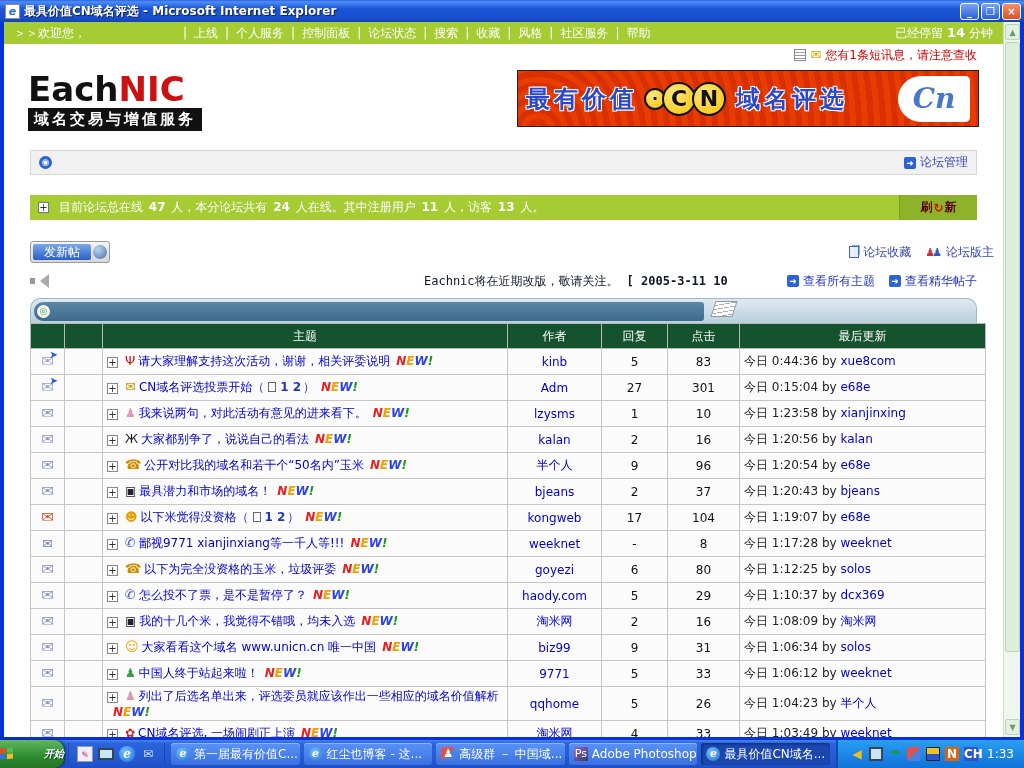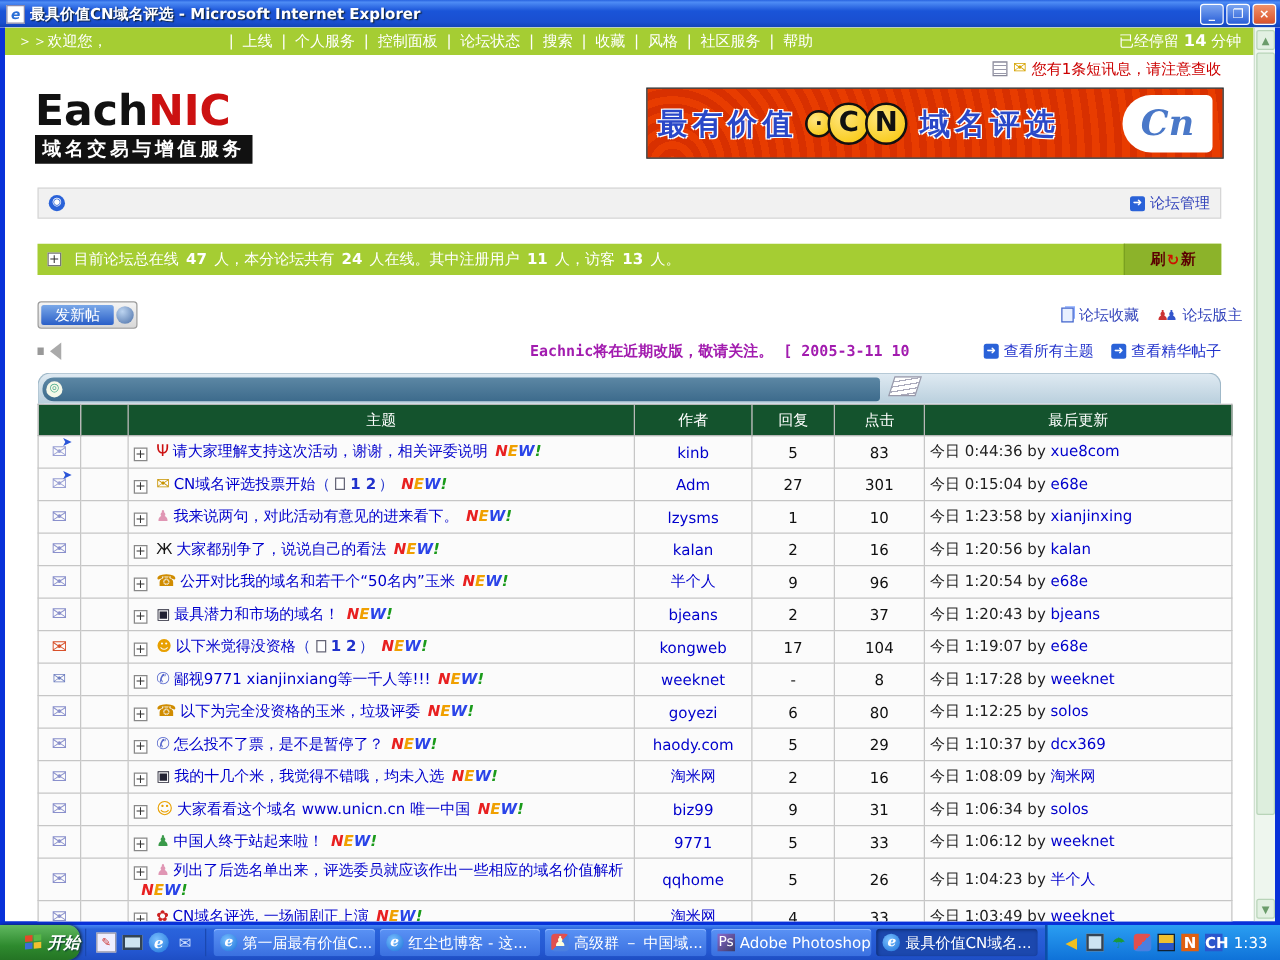--- a/index.html
+++ b/index.html
@@ -97,22 +97,22 @@
   .page-blue-ico { width:10px; height:12px; background:#e8f0ff; border:1px solid #4466cc; display:inline-block;
     box-shadow:2px -2px 0 -1px #88aaff; }
   .people-ico .p1 { color:#cc3333; font-size:11px; } .people-ico .p2 { color:#3355cc; font-size:11px; margin-left:-3px; }
 
   
   #announce-row { margin:6px 26px 0 26px; height:22px; display:flex; align-items:center; position:relative; }
   .speaker-ico { width:16px; height:14px; position:relative; display:inline-block; }
   .speaker-ico:before { content:""; position:absolute; left:0; top:4px; width:5px; height:6px; background:#999; }
   .speaker-ico:after { content:""; position:absolute; left:3px; top:0; border:7px solid transparent;
     border-right:9px solid #aaa; }
-  #announce-row .ann { position:absolute; left:394px; color:#a21caf;
-    font-family:"DejaVu Sans Mono", monospace; font-size:12px;font-weight:bold; }
+  #announce-row .ann { position:absolute; left:394px; color:#0f172a;
+    font-family:"DejaVu Sans Mono", monospace; font-size:12px; }
   #announce-row .ann b { margin-left:8px; }
   #announce-row .right { margin-left:auto; display:flex; gap:14px; color:#2233cc; }
   #announce-row .right .itm { display:flex; align-items:center; gap:4px; cursor:pointer; }
 
   
   #tabstrip { margin:6px 26px 0 26px; height:25px; background:linear-gradient(180deg,#dfeaf2,#b9cfdd);
     border-radius:10px 10px 0 0; position:relative; border:1px solid #9fb8c8; border-bottom:none; }
   #tabstrip .bar { position:absolute; left:3px; top:3px; width:670px; height:19px; background:linear-gradient(180deg,#5c87a4,#3d6b8c);
     border-radius:9px 3px 3px 9px; display:flex; align-items:center; padding-left:3px; }
   #tabstrip .bar .cir { width:13px; height:13px; border-radius:50%; background:#f5f8e8; color:#4a8; font-size:9px;
@@ -154,22 +154,22 @@
   #vscroll .arr.up { top:2px; } #vscroll .arr.down { bottom:2px; }
   #vscroll .thumb { position:absolute; left:1px; top:20px; width:15px; height:610px; background:#ddeedd;
     border:1px solid #b8d4b8; border-radius:2px; }
 
   
   #taskbar { position:absolute; bottom:0; left:0; width:1024px; height:28px;
     background:linear-gradient(180deg,#4585f3 0%,#2a63dc 12%,#2458d2 70%,#1e4ec4 100%);
     display:flex; align-items:center; }
   #startbtn { height:28px; width:64px; border-radius:0 10px 10px 0;
     background:linear-gradient(180deg,#60b860,#2e8a2e 60%,#247424);
-    display:flex; align-items:center; justify-content:flex-end; gap:4px; color:#fff; font-weight:bold;
-    font-size:13px; font-style:italic; text-shadow:1px 1px 1px #143; box-shadow:1px 0 3px #123; cursor:pointer; }
+    display:flex; align-items:center; justify-content:space-between; gap:4px; color:#fff; font-weight:bold;
+    font-size:10px; font-style:italic; text-shadow:1px 1px 1px #143; box-shadow:1px 0 3px #123; cursor:pointer; }
   .winflag { width:14px; height:12px; display:grid; grid-template-columns:6px 6px; grid-template-rows:5px 5px; gap:1px;
     transform:skewY(-5deg); }
   .winflag i { display:block; } .winflag i:nth-child(1){background:#e34a2a;} .winflag i:nth-child(2){background:#58b848;}
   .winflag i:nth-child(3){background:#3a6fd8;} .winflag i:nth-child(4){background:#f0c030;}
   #quicklaunch { display:flex; align-items:center; gap:5px; padding:0 8px; border-left:1px solid #1a48b0;
     border-right:1px solid #1a48b0; margin-left:4px; height:22px; }
   #quicklaunch .ql { width:16px; height:16px; text-align:center; line-height:16px; font-size:12px; cursor:pointer; }
   #tasks { flex:1; display:flex; gap:4px; padding:0 6px; overflow:hidden; }
   .task { flex:0 1 146px; height:22px; border-radius:3px; background:linear-gradient(180deg,#5a92f5,#3a70e0);
     box-shadow:inset 0 1px 0 #8ab4ff; color:#fff; display:flex; align-items:center; gap:4px; padding:0 5px;

